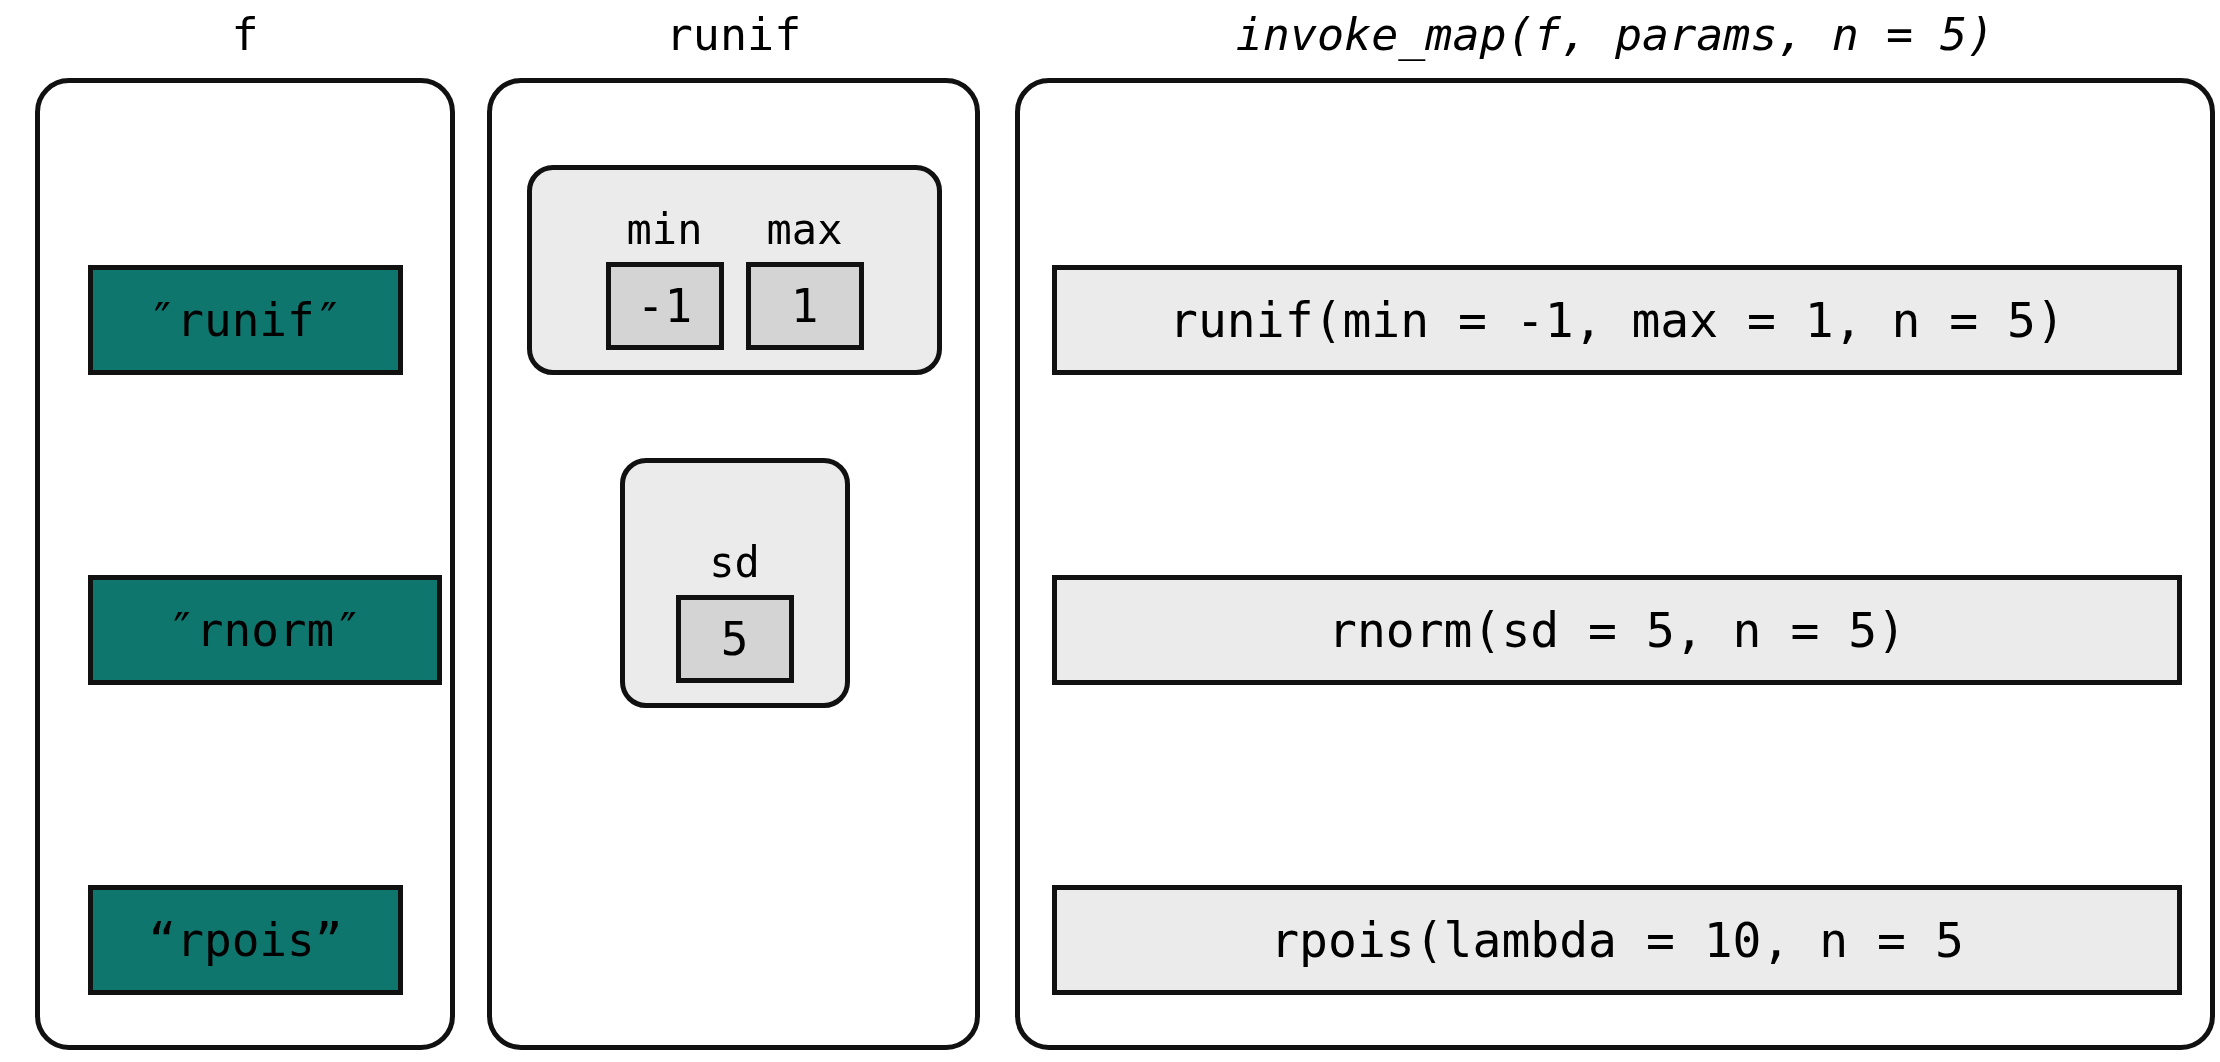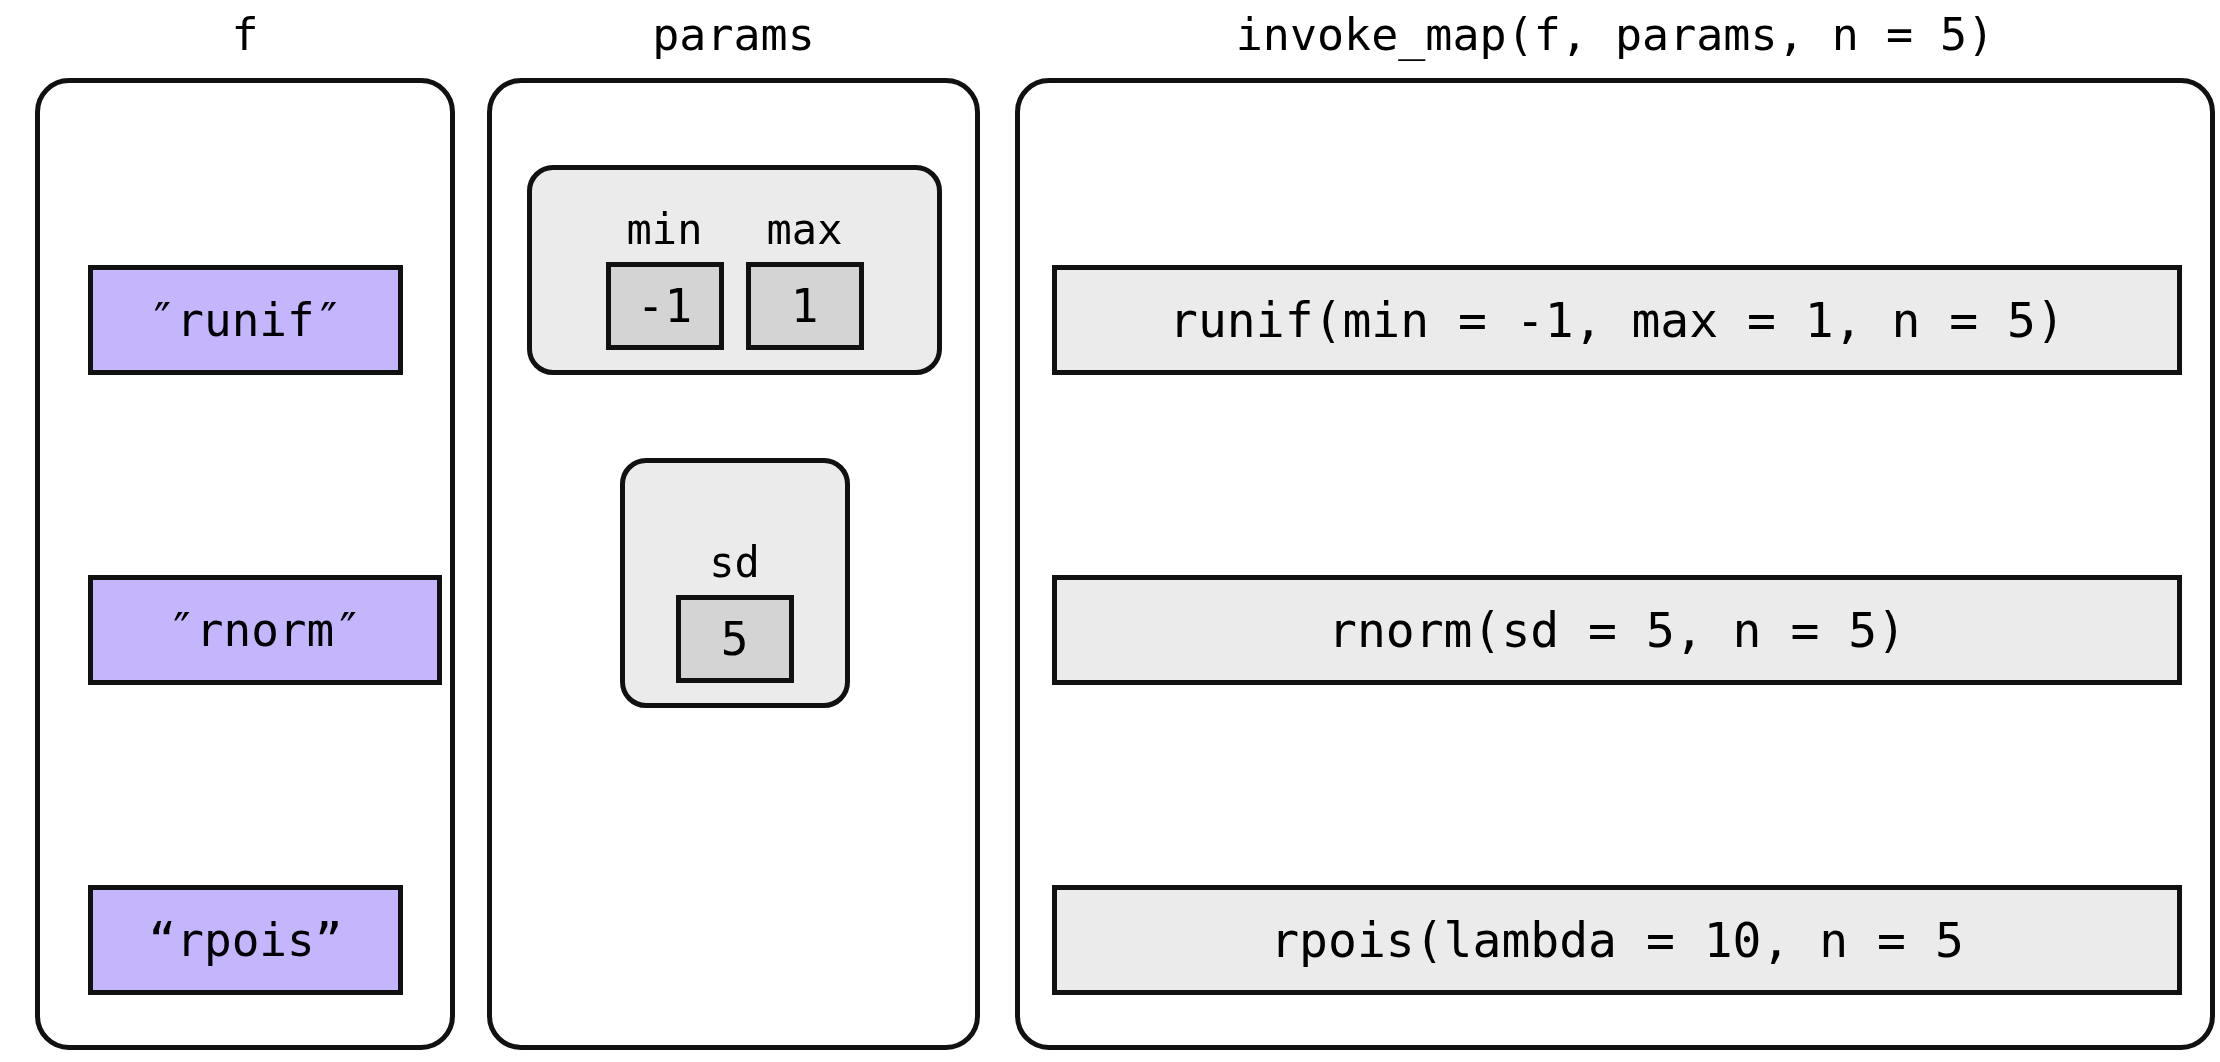--- a/index.html
+++ b/index.html
@@ -27,21 +27,21 @@
     position:absolute;
     background:#ffffff;
     border:5px solid #111111;
     border-radius:34px;
     box-sizing:border-box;
   }
 
   
   .chip{
     position:absolute;
-    background:#c4b5fd;
+    background:#0f766e;
     border:5px solid #111111;
     box-sizing:border-box;
     display:flex;
     align-items:center;
     justify-content:center;
     font-size:46px;
     line-height:46px;
     white-space:nowrap;
   }
 
@@ -99,23 +99,23 @@
     white-space:nowrap;
   }
 </style>
 </head>
 <body>
 
 <div class="stage">
 
   <div class="col-header" style="left:35px;top:12px;width:420px;">f</div>
 
-  <div class="col-header" style="left:487px;top:12px;width:493px;">params</div>
+  <div class="col-header" style="left:487px;top:12px;width:493px;">runif</div>
 
-  <div class="col-header" style="left:1015px;top:12px;width:1200px;">invoke_map(f, params, n = 5)</div>
+  <div class="col-header" style="left:1015px;top:12px;width:1200px;font-style:italic;">invoke_map(f, params, n = 5)</div>
 
   <div class="col-box" style="left:35px;top:78px;width:420px;height:972px;"></div>
 
   <div class="col-box" style="left:487px;top:78px;width:493px;height:972px;"></div>
 
   <div class="col-box" style="left:1015px;top:78px;width:1200px;height:972px;"></div>
 
   <div class="chip" style="left:88px;top:265px;width:315px;height:110px;">″runif″</div>
 
   <div class="chip" style="left:88px;top:575px;width:354px;height:110px;">″rnorm″</div>

